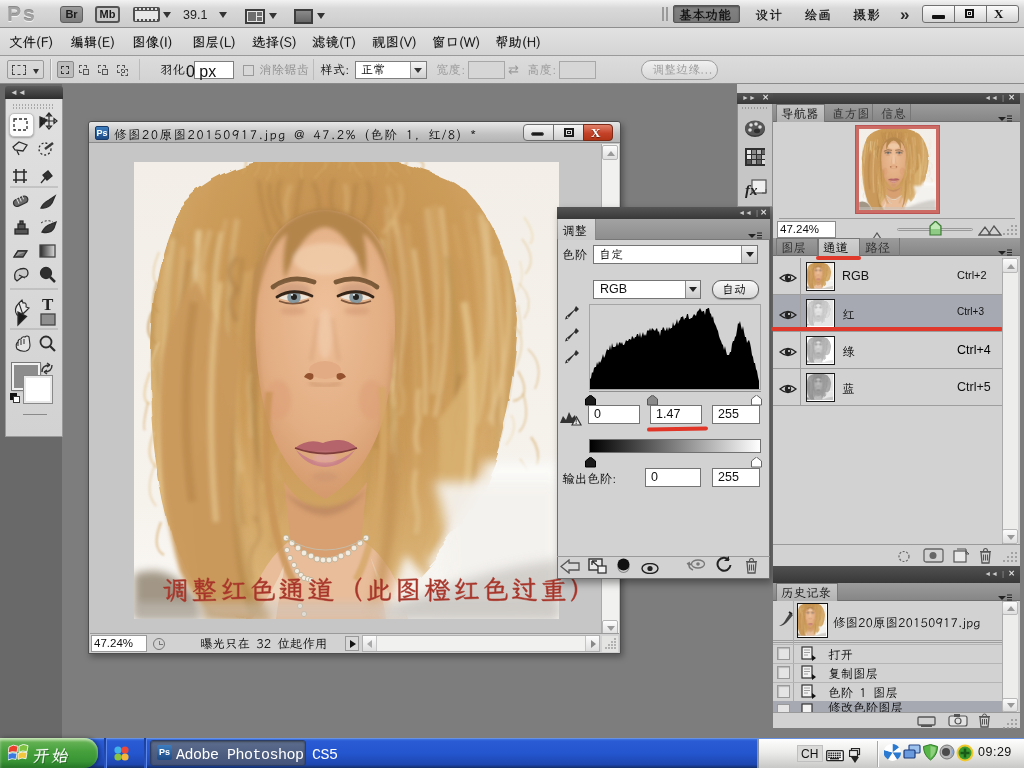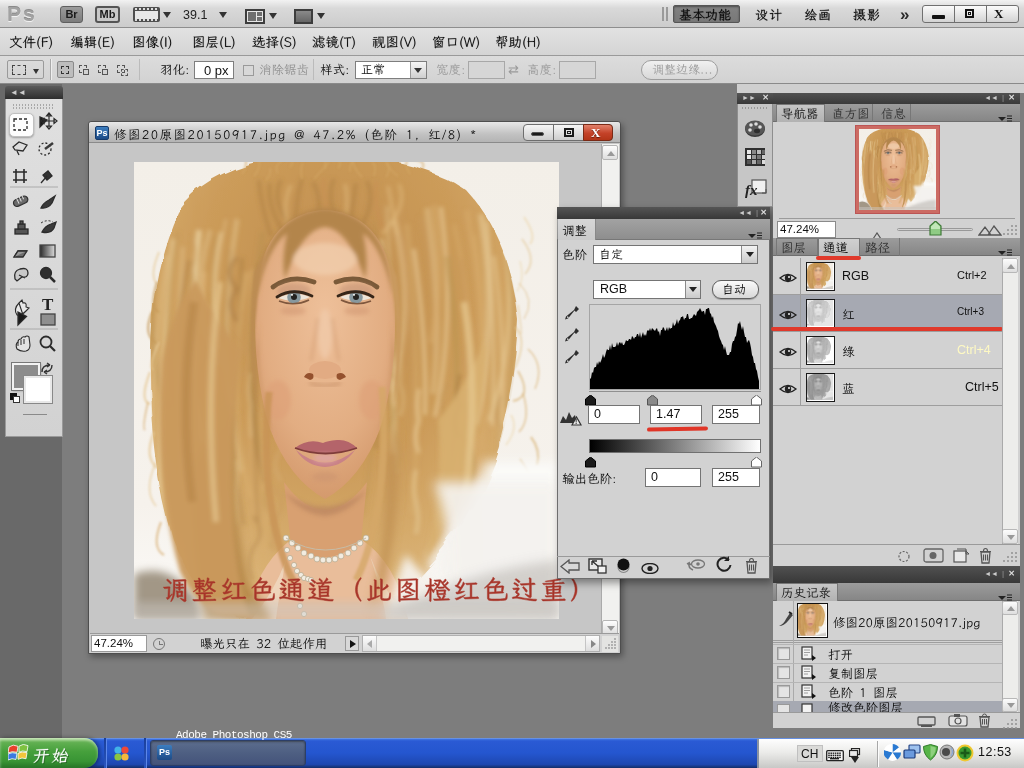--- a/index.html
+++ b/index.html
@@ -157,21 +157,21 @@
 <div style="position:absolute;left:121px;top:69px;width:7px;height:7px;border:1px dashed #555"></div>
 <div style="position:absolute;left:139px;top:59px;width:1px;height:21px;background:#bbb"></div>
 <svg style="position:absolute;left:160px;top:64px;overflow:visible;" width="29.4" height="12.5" viewBox="0 0 293.8 125">
     <g fill="#111">
       <use href="#g7FBD" x="0"></use>
       <use href="#g5316" x="125"></use>
       <use href="#g003A" x="250"></use>
     </g>
   </svg>
 <div style="position:absolute;left:194px;top:61px;width:40px;height:18px;background:#fff;border:1px solid #7e7e7e"></div>
-<div style="position:absolute;left:204px;top:63px;width:34px;height:14px;font-family:Liberation Sans,sans-serif;font-size:13px;color:#111;">0 px</div>
+<div style="position:absolute;left:186px;top:63px;width:34px;height:14px;font-family:Liberation Sans,sans-serif;font-size:16px;color:#111;">0 px</div>
 <div style="position:absolute;left:243px;top:65px;width:11px;height:11px;background:#d8d8d8;border:1px solid #9a9a9a"></div>
 <svg style="position:absolute;left:259px;top:64px;overflow:visible;" width="50" height="12.5" viewBox="0 0 500 125">
     <g fill="#909090">
       <use href="#g6D88" x="0"></use>
       <use href="#g9664" x="125"></use>
       <use href="#g952F" x="250"></use>
       <use href="#g9F7F" x="375"></use>
     </g>
   </svg>
 <div style="position:absolute;left:313px;top:59px;width:1px;height:21px;background:#bbb"></div>
@@ -712,37 +712,37 @@
     </svg></div>
 <div style="position:absolute;left:800px;top:332px;width:1px;height:37px;background:#9e9e9e"></div>
 <div style="position:absolute;left:806px;top:336px;width:29px;height:29px;background:#fff;border:1.5px solid #1a1a1a"><svg width="26" height="26" viewBox="20 0 395 457" preserveAspectRatio="none" style="filter:grayscale(1) brightness(1.1)">
       <use href="#photoG"></use>
     </svg></div>
 <svg style="position:absolute;left:842px;top:346px;overflow:visible;" width="12.5" height="12.5" viewBox="0 0 125 125">
     <g fill="#111">
       <use href="#g7EFF" x="0"></use>
     </g>
   </svg>
-<div style="position:absolute;left:957px;top:343px;width:45px;height:16px;font-family:Liberation Sans,sans-serif;font-size:12.5px;color:#fef9c3;">Ctrl+4</div>
+<div style="position:absolute;left:957px;top:343px;width:45px;height:16px;font-family:Liberation Sans,sans-serif;font-size:12.5px;color:#000000;">Ctrl+4</div>
 <div style="position:absolute;left:773px;top:369px;width:229px;height:37px;background:#d2d2d2;border-bottom:1px solid #9e9e9e"></div>
 <div style="position:absolute;left:779px;top:381px;width:18px;height:12px;"><svg width="18" height="12">
       <path d="M1 6 Q9 -1 17 6 Q9 13 1 6 Z" fill="none" stroke="#222" stroke-width="1.3"></path>
       <circle cx="9" cy="6" r="3.2" fill="#222"></circle>
       <circle cx="10" cy="5" r="1" fill="#eee"></circle>
     </svg></div>
 <div style="position:absolute;left:800px;top:369px;width:1px;height:37px;background:#9e9e9e"></div>
 <div style="position:absolute;left:806px;top:373px;width:29px;height:29px;background:#fff;border:1.5px solid #1a1a1a"><svg width="26" height="26" viewBox="20 0 395 457" preserveAspectRatio="none" style="filter:grayscale(1) brightness(0.95)">
       <use href="#photoG"></use>
     </svg></div>
 <svg style="position:absolute;left:842px;top:383px;overflow:visible;" width="12.5" height="12.5" viewBox="0 0 125 125">
     <g fill="#111">
       <use href="#g84DD" x="0"></use>
     </g>
   </svg>
-<div style="position:absolute;left:957px;top:380px;width:45px;height:16px;font-family:Liberation Sans,sans-serif;font-size:12.5px;color:#111;margin-left:8px;">Ctrl+5</div>
+<div style="position:absolute;left:957px;top:380px;width:45px;height:16px;font-family:Liberation Sans,sans-serif;font-size:12.5px;color:#111;">Ctrl+5</div>
 <div style="position:absolute;left:771px;top:327px;width:232px;height:4px;background:#e0392b;border-radius:2px"></div>
 <div style="position:absolute;left:816px;top:256px;width:45px;height:4px;background:#e0392b;border-radius:2px"></div>
 <div style="position:absolute;left:773px;top:544px;width:247px;height:22px;border-top:1px solid #9a9a9a;background:#d2d2d2"></div>
 <div style="position:absolute;left:897px;top:549px;width:14px;height:13px;"><svg width="14" height="13">
       <circle cx="7" cy="6.5" r="5" fill="none" stroke="#666" stroke-width="1.2" stroke-dasharray="2,1.6"></circle>
     </svg></div>
 <div style="position:absolute;left:923px;top:548px;width:21px;height:15px;"><svg width="21" height="15">
       <rect x="1" y="1" width="19" height="13" rx="2" fill="none" stroke="#666" stroke-width="1.3"></rect>
       <circle cx="10" cy="7.5" r="3.5" fill="#666"></circle>
     </svg></div>
@@ -948,21 +948,21 @@
       <circle cx="5" cy="5" r="3.6" fill="#42b3e8"></circle>
       <circle cx="12" cy="5" r="3.6" fill="#ee4838"></circle>
       <circle cx="5" cy="12" r="3.6" fill="#8bc540"></circle>
       <circle cx="12" cy="12" r="3.6" fill="#f5b83d"></circle>
     </svg></div>
 <div style="position:absolute;left:144px;top:738px;width:2px;height:30px;background:linear-gradient(#1a3f9a,#2a55c0);box-shadow:1px 0 0 #5d87e8"></div>
 <div style="position:absolute;left:150px;top:740px;width:156px;height:26px;background:linear-gradient(#7787a4 0%,#5a6b8c 8%,#4e5f82 50%,#44537a 100%);border:1px solid #2c3e66;border-radius:3px;box-shadow:inset 0 1px 2px rgba(0,0,0,.5)"></div>
 <div style="position:absolute;left:157px;top:745px;width:15px;height:15px;background:linear-gradient(#3c7ec0,#1c4a86);border-radius:2px">
     <div style="color:#fff;font-size:9px;font-weight:bold;text-align:center;line-height:14px">Ps</div>
   </div>
-<div style="position:absolute;left:176px;top:729px;width:136px;height:15px;font-family:Liberation Sans,sans-serif;font-size:11px;color:#fff;font-family:Liberation Mono,monospace;white-space:nowrap;letter-spacing:-0.5px">Adobe Photoshop CS5</div>
+<div style="position:absolute;left:176px;top:747px;width:136px;height:15px;font-family:Liberation Sans,sans-serif;font-size:15px;color:#fff;font-family:Liberation Mono,monospace;white-space:nowrap;letter-spacing:-0.5px">Adobe Photoshop CS5</div>
 <div style="position:absolute;left:757px;top:739px;width:267px;height:29px;background:linear-gradient(#fefefe 0%,#ececea 45%,#dcdcda 70%,#c8c8c6 100%);border-left:2px solid #8a93a2"></div>
 <div style="position:absolute;left:877px;top:741px;width:1px;height:26px;background:#a8a8a8;box-shadow:1px 0 0 #fcfcfc"></div>
 <div style="position:absolute;left:797px;top:745px;width:26px;height:17px;background:#dadad8;border:1px solid #c0c0c0"></div>
 <div style="position:absolute;left:801px;top:747px;width:22px;height:13px;font-family:Liberation Sans,sans-serif;font-size:12px;color:#111;">CH</div>
 <div style="position:absolute;left:826px;top:748px;width:18px;height:13px;"><svg width="18" height="13">
       <rect x="0.7" y="1.7" width="16.6" height="10" rx="1" fill="#f8f8f8" stroke="#222" stroke-width="1.3"></rect>
       <g fill="#222">
         <rect x="2.2" y="3.5" width="1.6" height="1.4"></rect>
         <rect x="4.4" y="3.5" width="1.6" height="1.4"></rect>
         <rect x="6.6" y="3.5" width="1.6" height="1.4"></rect>
@@ -1010,21 +1010,21 @@
 <div style="position:absolute;left:939px;top:744px;width:16px;height:16px;"><svg width="16" height="16">
       <circle cx="8" cy="8" r="7" fill="#b8b8b8" stroke="#777"></circle>
       <circle cx="7" cy="8" r="4" fill="#4a4a4a"></circle>
       <path d="M12 4 q3 4 0 8" stroke="#88a8d8" stroke-width="1.2" fill="none"></path>
     </svg></div>
 <div style="position:absolute;left:956px;top:744px;width:18px;height:18px;"><svg width="18" height="18">
       <circle cx="9" cy="9" r="8.5" fill="#f0c830"></circle>
       <circle cx="9" cy="9" r="6.5" fill="#3a9a30"></circle>
       <path d="M9 4.5 V13.5 M4.5 9 H13.5" stroke="#1a5a18" stroke-width="2.6"></path>
     </svg></div>
-<div style="position:absolute;left:978px;top:745px;width:40px;height:16px;font-family:Liberation Sans,sans-serif;font-size:12.5px;color:#111;letter-spacing:0.5px">12:53</div>
+<div style="position:absolute;left:978px;top:745px;width:40px;height:16px;font-family:Liberation Sans,sans-serif;font-size:12.5px;color:#111;letter-spacing:0.5px">09:29</div>
 <svg width="0" height="0" style="position:absolute">
     <defs>
       <g id="photoG">
 <defs>
 <radialGradient id="skg" cx="0.5" cy="0.36" r="0.8">
  <stop offset="0" stop-color="#eec09a"></stop>
             <stop offset="0.55" stop-color="#e2ad82"></stop>
             <stop offset="1" stop-color="#c98a5c"></stop>
 </radialGradient>
 <radialGradient id="hairg" cx="0.5" cy="0.3" r="0.75">

